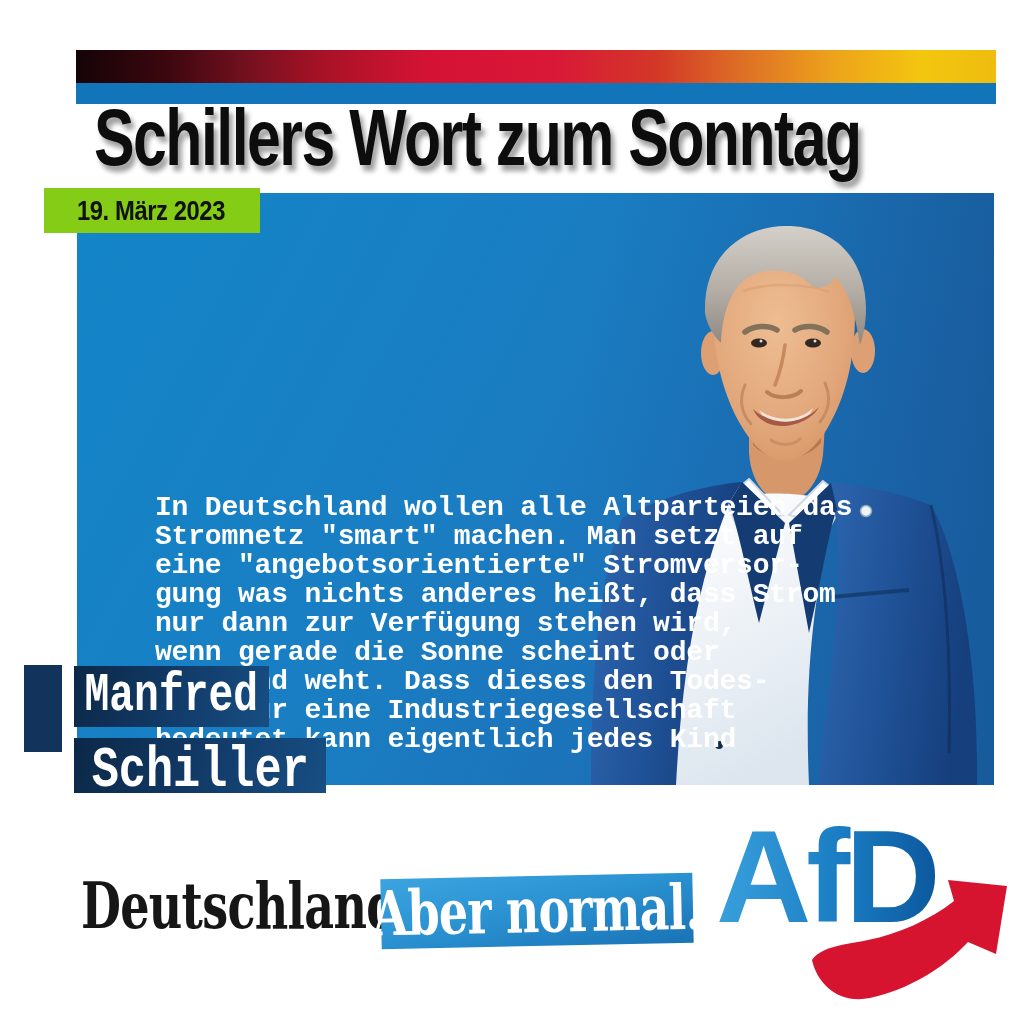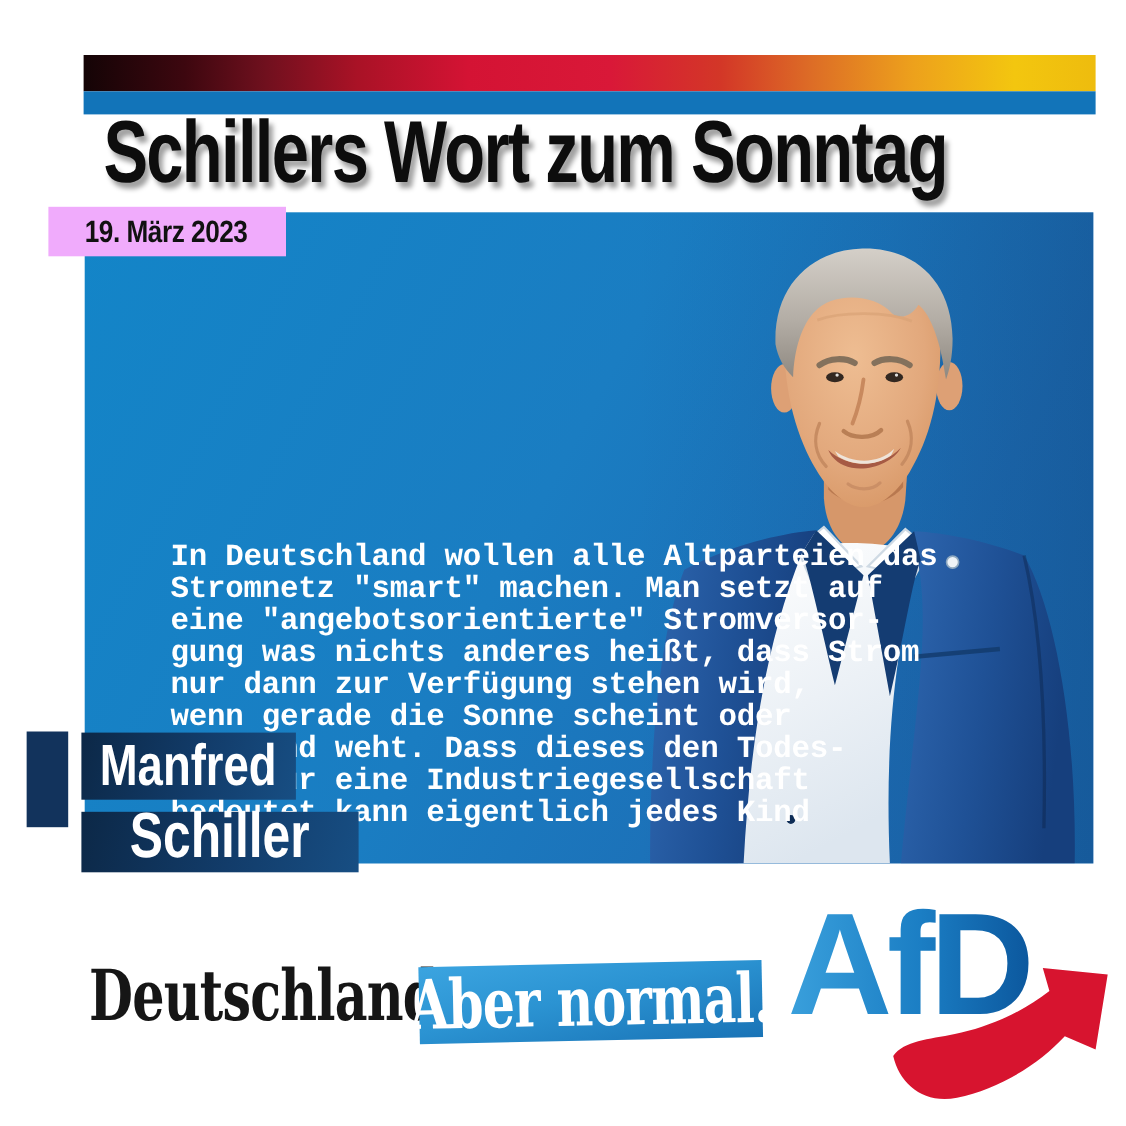--- a/index.html
+++ b/index.html
@@ -21,28 +21,28 @@
   
   .panel{position:absolute;left:53px;top:193px;width:917px;height:592px;overflow:hidden;
     background:linear-gradient(118deg,#1385c8 0%,#1a7dc2 45%,#1d6cb4 78%,#1a67ae 100%);}
   .quote{position:absolute;left:78px;top:300px;margin:0;z-index:3;
     font-family:Liberation Mono, monospace;font-weight:700;color:#ffffff;
     font-size:28px;line-height:29px;letter-spacing:-0.2px;white-space:pre-line;}
 
   .portrait{position:absolute;right:0;bottom:0;width:415px;height:592px;display:block;}
 
   
-  .date-box{position:absolute;left:20px;top:188px;width:216px;height:45px;background:#f0abfc;z-index:2;}
+  .date-box{position:absolute;left:20px;top:188px;width:216px;height:45px;background:#84cc16;z-index:2;}
   .date{position:absolute;left:33px;top:7px;font-size:28px;font-weight:700;color:#111111;
     white-space:nowrap;letter-spacing:-0.5px;transform:scaleX(0.85);transform-origin:0 0;}
 
   
   .left-strip{position:absolute;left:0;top:665px;width:38px;height:87px;background:#12335c;z-index:4;}
-  .name-box{position:absolute;z-index:4;display:flex;align-items:flex-end;justify-content:center;
-    background:linear-gradient(105deg,#0c2847 0%,#123c6a 55%,#174e83 100%);}
+  .name-box{position:absolute;z-index:4;display:flex;align-items:flex-start;justify-content:center;
+    background:linear-gradient(105deg,#0c2847 0%,#123c6a 55%,#174e83 100%);font-family:Liberation Mono, monospace;}
   .name-first{left:50px;top:666px;width:195px;height:61px;}
   .name-last{left:50px;top:738px;width:252px;height:55px;}
   .name-box span{color:#ffffff;font-weight:700;white-space:nowrap;transform:scaleX(0.78);
     transform-origin:center;}
   .name-first span{font-size:53px;}
   .name-last span{font-size:58px;}
 
   
   .slogan-black{position:absolute;left:57px;top:874px;font-family:"DejaVu Serif",serif;
     font-weight:700;font-size:64px;line-height:64px;color:#161616;white-space:nowrap;

